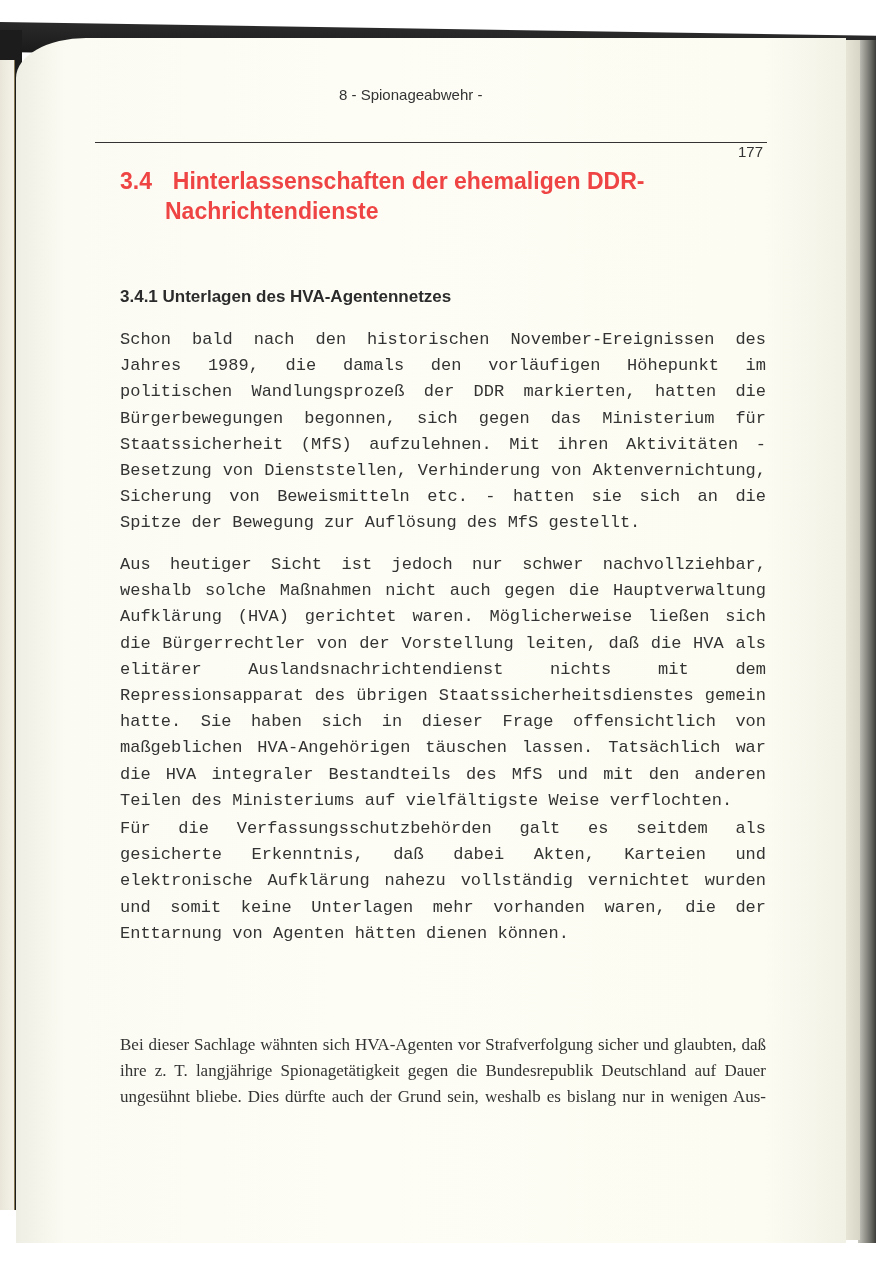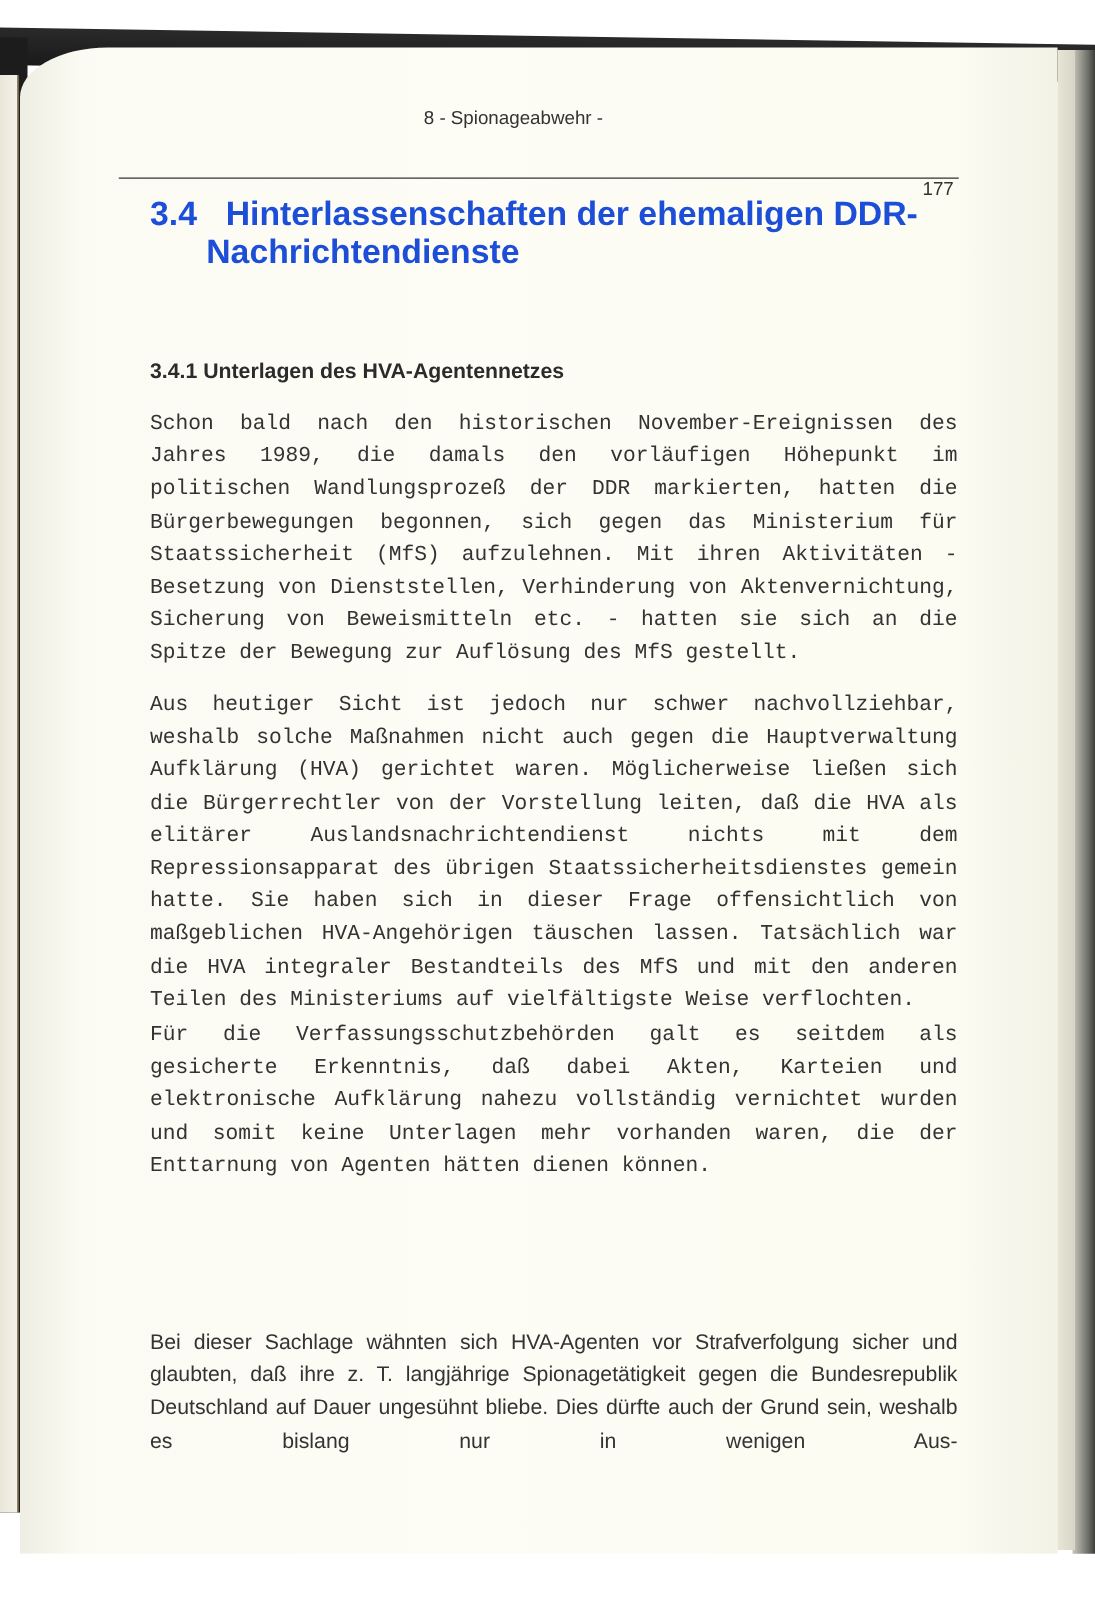--- a/index.html
+++ b/index.html
@@ -49,22 +49,22 @@
   }
   .page-number {
     position: absolute; left: 738px; top: 21px;
     font-size: 15px; color: #333; margin-top: 36px;
   }
   .header-rule {
     position: absolute; left: 95px; top: 142px; width: 672px; height: 0;
     border-top: 1.5px solid #333;
   }
   .section-title {
-    position: absolute; left: 120px; top: 156px; width: 640px;
-    font-size: 27px; font-weight: bold; color: #1d4ed8; line-height: 30px;
+    position: absolute; left: 120px; top: 166px; width: 640px;
+    font-size: 23px; font-weight: bold; color: #ef4444; line-height: 30px;
     display: flex;
   }
   .subsection-title {
     position: absolute; left: 120px; top: 287px;
     font-size: 17px; font-weight: bold; color: #2b2b2b;
   }
   .body-text {
     position: absolute; left: 120px; width: 646px;
     font-size: 17px; line-height: 26.2px; color: #333;
     text-align: justify; margin: 0;
@@ -101,15 +101,15 @@
 
 <div class="body-text" style="top:327px;">
   <p class="last">Schon bald nach den historischen November-Ereignissen des Jahres 1989, die damals den vorläufigen Höhepunkt im politischen Wandlungsprozeß der DDR markierten, hatten die Bürgerbewegungen begonnen, sich gegen das Ministerium für Staatssicherheit (MfS) aufzulehnen. Mit ihren Aktivitäten - Besetzung von Dienststellen, Verhinderung von Aktenvernichtung, Sicherung von Beweismitteln etc. - hatten sie sich an die Spitze der Bewegung zur Auflösung des MfS gestellt.</p>
 </div>
 <div class="body-text" style="top:552px;">
   <p class="last">Aus heutiger Sicht ist jedoch nur schwer nachvollziehbar, weshalb solche Maßnahmen nicht auch gegen die Hauptverwaltung Aufklärung (HVA) gerichtet waren. Möglicherweise ließen sich die Bürgerrechtler von der Vorstellung leiten, daß die HVA als elitärer Auslandsnachrichtendienst nichts mit dem Repressionsapparat des übrigen Staatssicherheitsdienstes gemein hatte. Sie haben sich in dieser Frage offensichtlich von maßgeblichen HVA-Angehörigen täuschen lassen. Tatsächlich war die HVA integraler Bestandteils des MfS und mit den anderen Teilen des Ministeriums auf vielfältigste Weise verflochten.</p>
 </div>
 <div class="body-text" style="top:816px;">
   <p class="last">Für die Verfassungsschutzbehörden galt es seitdem als gesicherte Erkenntnis, daß dabei Akten, Karteien und elektronische Aufklärung nahezu vollständig vernichtet wurden und somit keine Unterlagen mehr vorhanden waren, die der Enttarnung von Agenten hätten dienen können.</p>
 </div>
-<div class="body-text" style="top:1061px;">
+<div class="body-text" style="top:1032px;font-family:Liberation Serif, serif;">
   <p style="text-align-last: justify;">Bei dieser Sachlage wähnten sich HVA-Agenten vor Strafverfolgung sicher und glaubten, daß ihre z. T. langjährige Spionagetätigkeit gegen die Bundesrepublik Deutschland auf Dauer ungesühnt bliebe. Dies dürfte auch der Grund sein, weshalb es bislang nur in wenigen Aus-</p>
 </div>
 
 </body></html>

